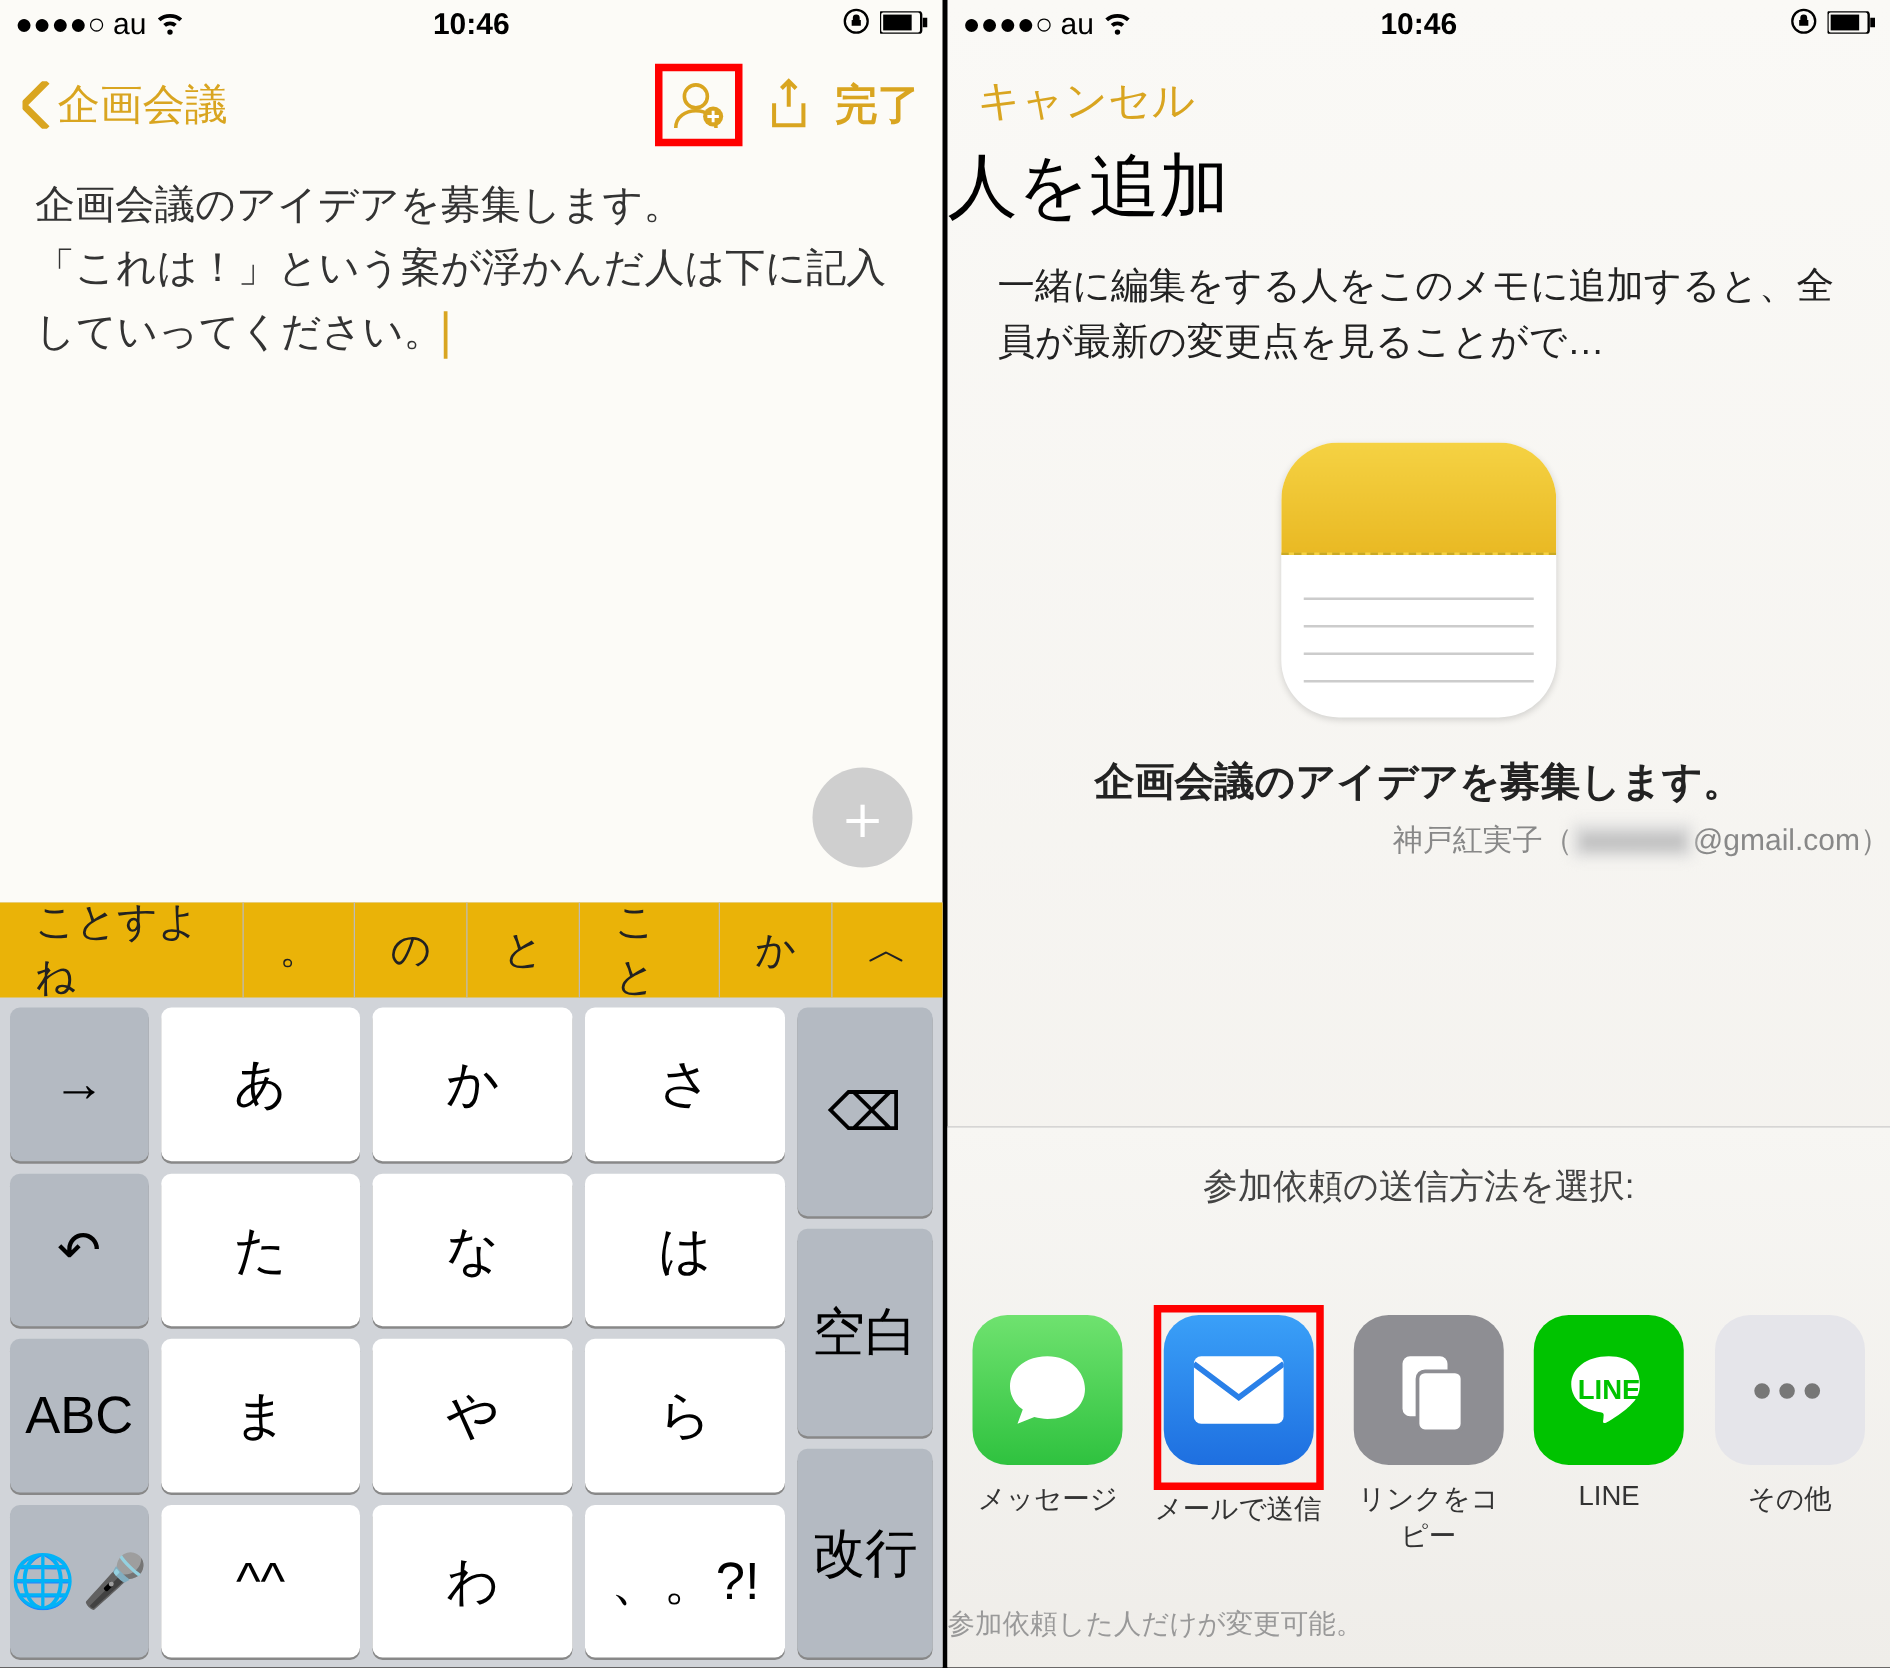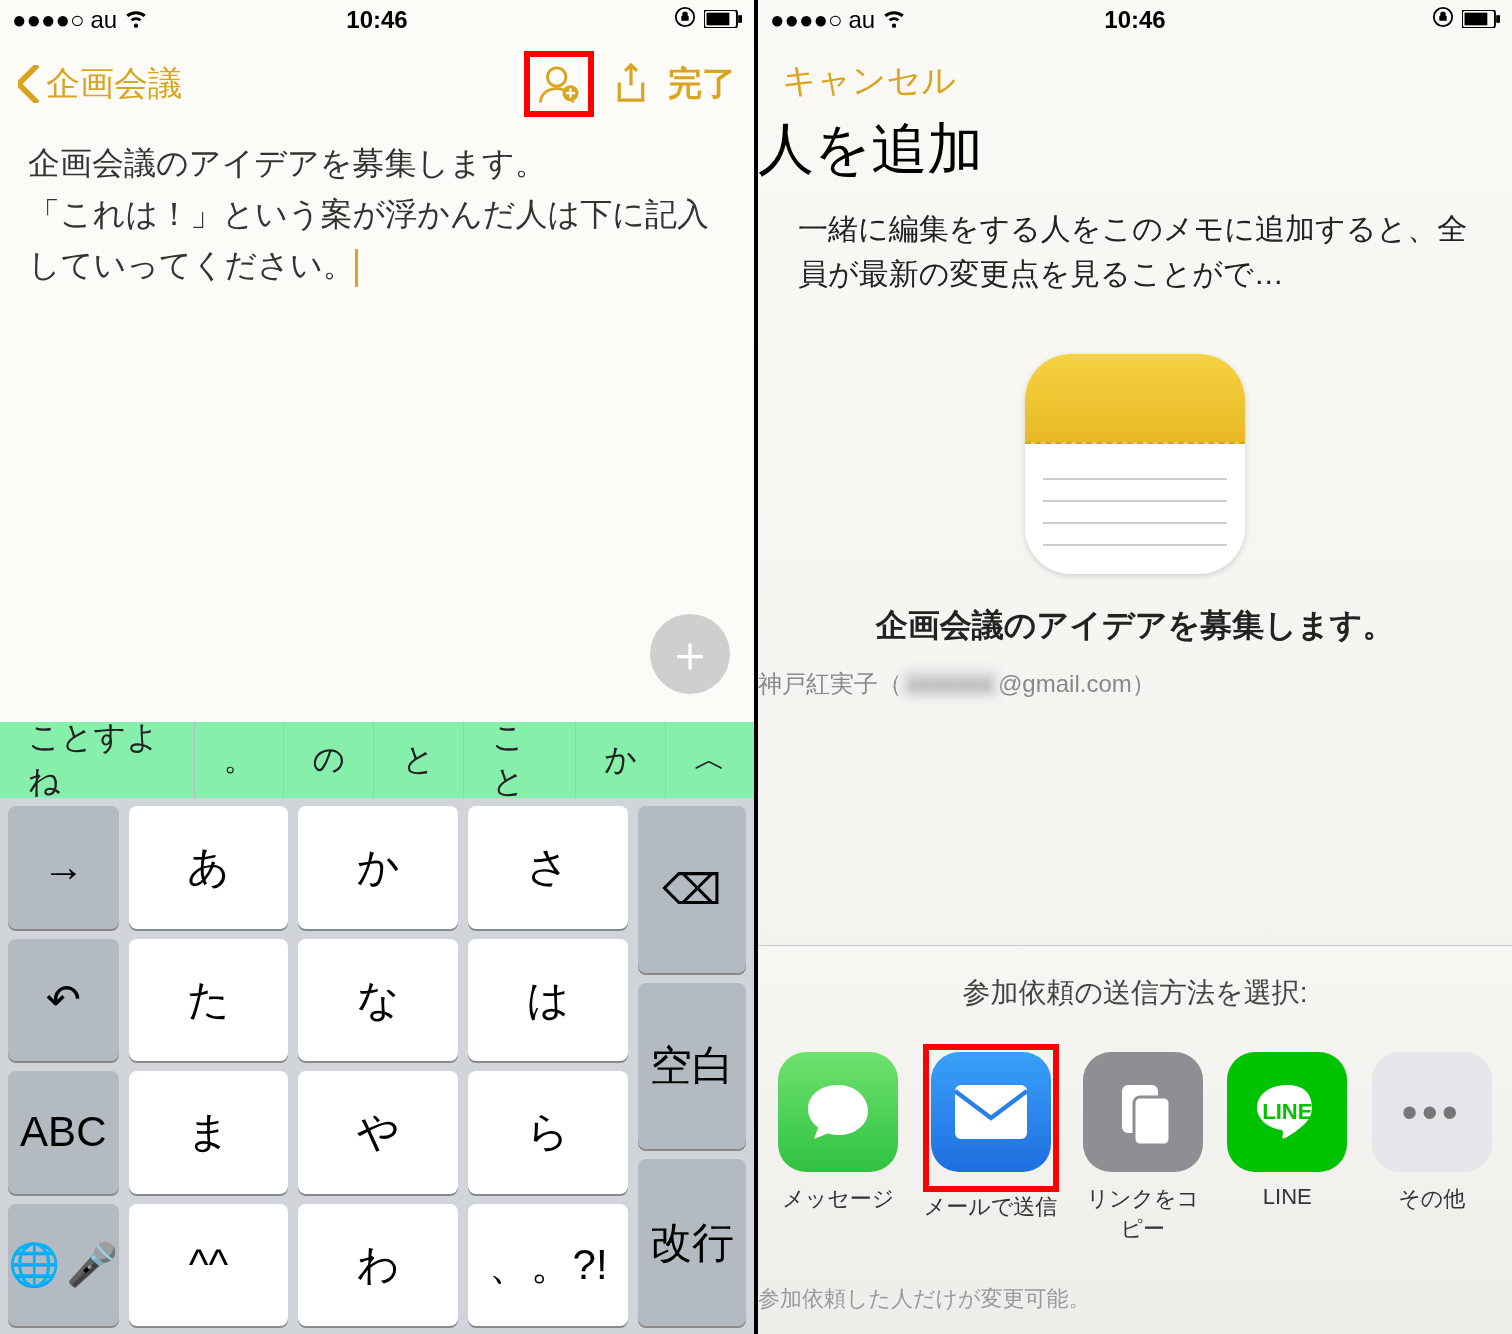--- a/index.html
+++ b/index.html
@@ -40,21 +40,21 @@
     width: 80px; height: 80px; border-radius: 50%;
     background: #cfcfcf; display:flex; align-items:center; justify-content:center;
     font-size: 50px; color: #fff;
   }
   
   .kbd {
     position:absolute; left:0; right:0; bottom:0;
     background: #d1d4d9;
     height: 612px;
   }
-  .sugg { display:flex; align-items:center; background:#86efac; height:76px;justify-content:space-between; }
+  .sugg { display:flex; align-items:center; background:#eab308; height:76px;justify-content:space-between; }
   .sugg span { padding: 0 28px; font-size: 32px; color:#222; border-right:1px solid #bbb; height:100%; display:flex; align-items:center; }
   .sugg .chev { margin-left:auto; border:none; }
   .key {
     background:#fff; border-radius:8px; box-shadow: 0 2px 0 #888;
     flex:1; height: 116px; display:flex; align-items:center; justify-content:center;
     font-size: 42px; color:#000;
   }
   .key.gray { background:#b4bac2; }
   .key.tall { height: 244px; }
   .krow-main { display:flex; gap:10px; padding: 8px 8px 0 8px; height: 528px; }
@@ -66,31 +66,31 @@
   .h-title { text-align:left; font-size: 56px; font-weight: 400; margin-top: -10px; color:#000; }
   .h-sub { font-size: 30px; color:#222; padding: 18px 40px; line-height:1.5; }
   .notes-icon {
     width: 220px; height: 220px; margin: 40px auto 30px; border-radius: 46px;
     background: #fff; overflow:hidden; box-shadow: 0 2px 6px rgba(0,0,0,0.15);
   }
   .notes-icon .top { height: 90px; background: linear-gradient(#f5d243,#e9b924); border-bottom:2px dashed #cba922; }
   .notes-icon .lines { padding-top:14px; }
   .notes-icon .lines div { height:2px; background:#ccc; margin: 20px 18px; }
   .note-title2 { text-align:center; font-size: 32px; font-weight:700; color:#222; margin-top:10px; }
-  .owner { text-align:left; font-size: 24px; color:#888; margin-top:20px; }
+  .owner { text-align:right; font-size: 24px; color:#888; margin-top:8px; }
   .owner .blur { filter: blur(5px); background:#ddd; padding:0 6px; }
   .share-section {
     position:absolute; left:0; right:0; bottom:0;
     background: linear-gradient(#f7f6f3,#efede9);
     border-top: 1px solid #ccc;
     padding: 28px 0 20px;
   }
   .share-label { text-align:center; font-size: 28px; color:#444; margin-bottom: 40px; }
   .share-row { display:flex; gap: 24px; padding: 0 20px; }
-  .share-item { flex:1; text-align:center; font-size:22px; color:#333; }
+  .share-item { flex:1; text-align:center; font-size:22px; color:#333;margin-top:44px; }
   .share-item .ico { width:120px; height:120px; border-radius:28px; margin:0 auto 12px; display:flex; align-items:center; justify-content:center; }
   .mail-wrap { border:6px solid #f00; padding: 2px; margin-top:-8px; }
   .ico.messages { background: linear-gradient(#6fe26f,#2fc23f); }
   .ico.mail { background: linear-gradient(#3aa0f8,#1e6fe0); }
   .ico.copy { background: #8e8e93; }
   .ico.line { background: #00c300; color:#fff; font-weight:700; font-size:30px; }
   .ico.more { background: #e5e5ea; color:#777; font-size:46px; letter-spacing:4px; }
   .ico svg { width:72px; height:72px; }
   .foot { font-size:22px; color:#999; margin-top:40px; }
 </style>

